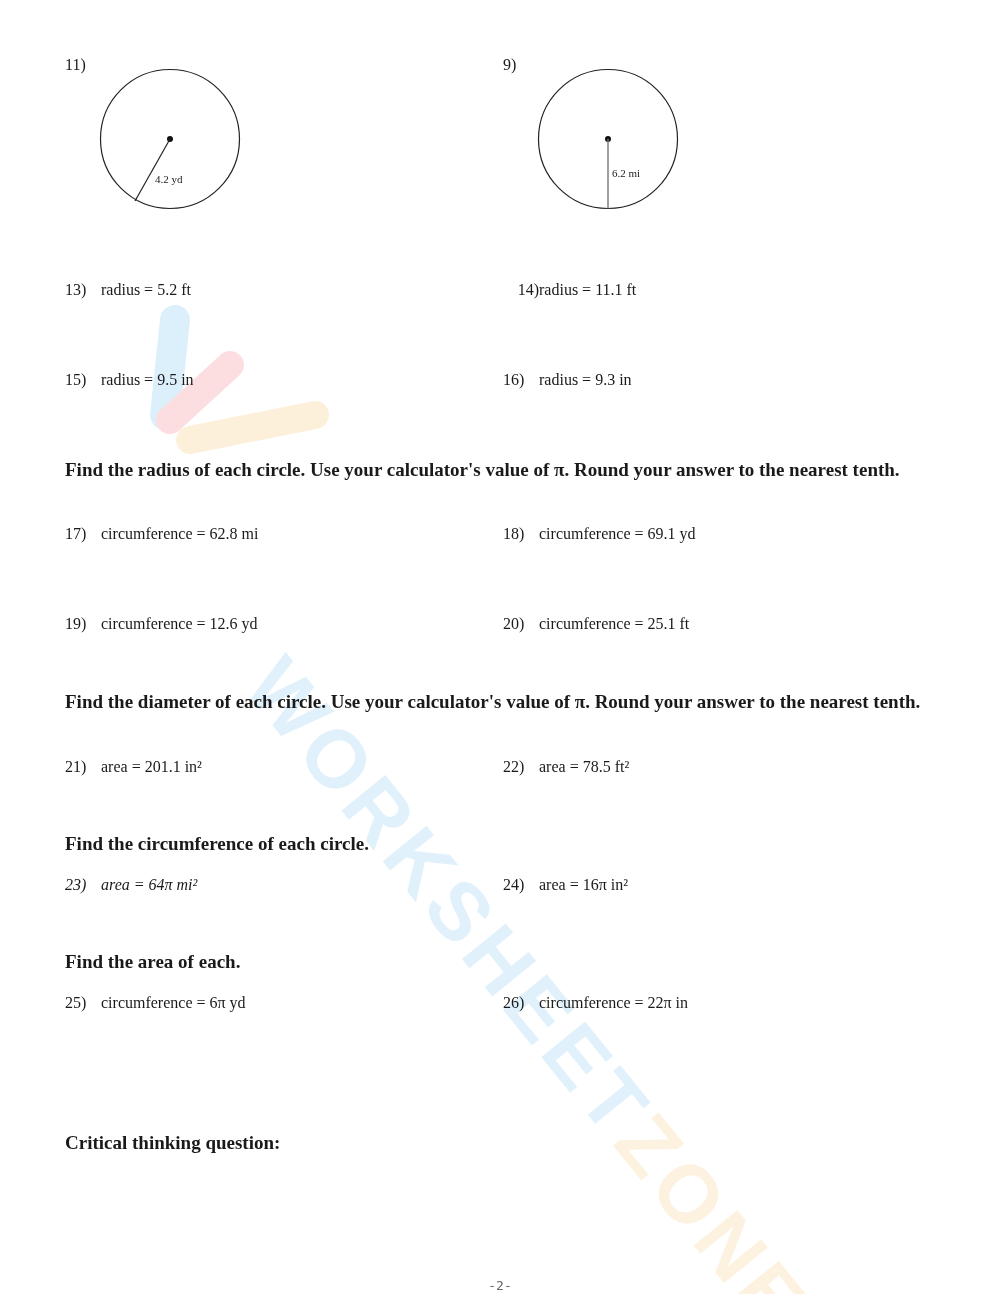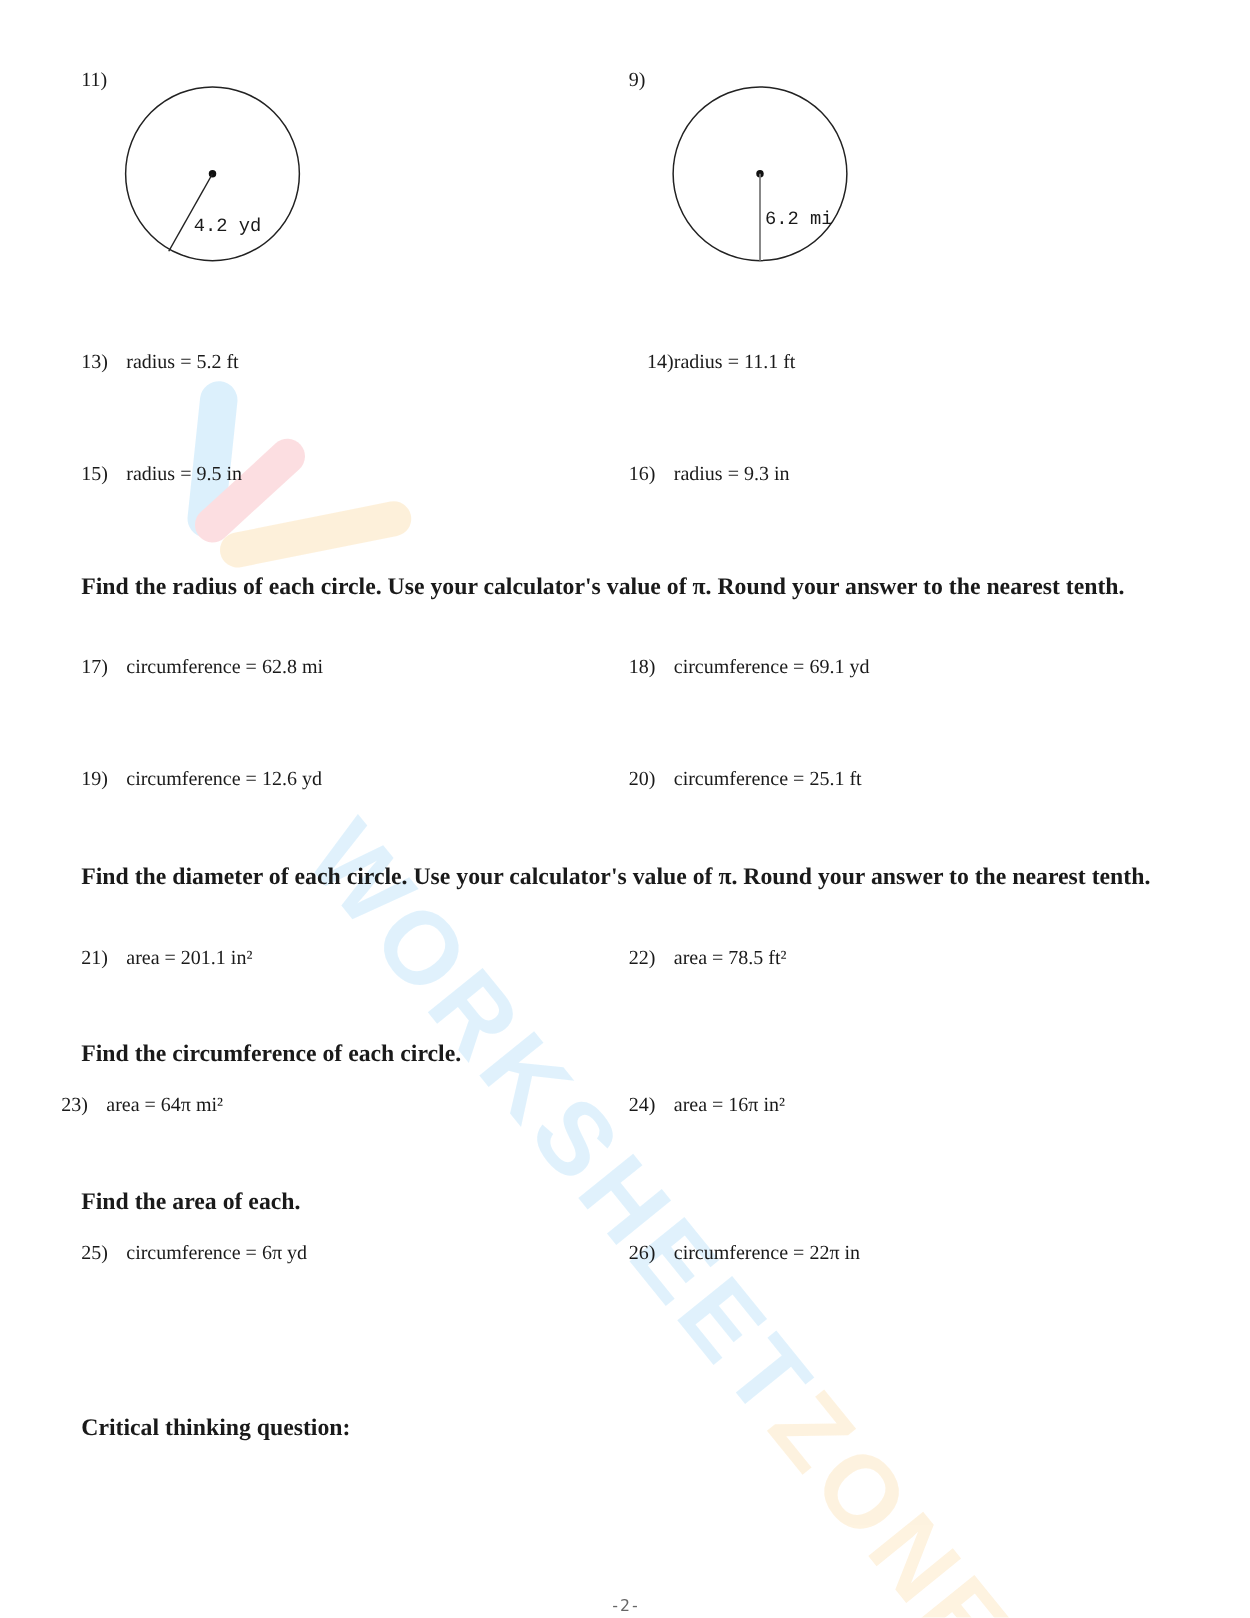--- a/index.html
+++ b/index.html
@@ -4,21 +4,21 @@
   <style>
     html, body { margin: 0; padding: 0; background: #ffffff; }
     body {
       width: 1000px; height: 1294px; position: relative; overflow: hidden;
       font-family: "Liberation Serif", "DejaVu Serif", serif; color: #1a1a1a;
     }
     .abs { position: absolute; }
     .q { font-size: 16px; line-height: 24px; white-space: nowrap; }
     .q .num { display: inline-block; width: 36px; }
     .heading { font-size: 19px; font-weight: bold; line-height: 23px; left: 65px; width: 870px; }
-    .fig-label { font-family: Liberation Mono, monospace; font-size: 15px; }
+    .fig-label { font-family: Liberation Serif, serif; font-size: 11px; }
     .page-num { font-family: "DejaVu Sans Mono", monospace; font-size: 13px; color: #666; }
     .watermark { pointer-events: none; }
     .wm-text {
       font-family: "Liberation Sans", "DejaVu Sans", sans-serif; font-weight: bold;
       font-size: 82px; letter-spacing: 6px; white-space: nowrap;
     }
   </style>
 </head>
 <body>
 
@@ -82,21 +82,21 @@
 
 <div class="abs heading" style="top:690px;">Find the diameter of each circle.  Use your calculator's value of π.  Round your answer to the nearest tenth.</div>
 <div class="abs q" style="left:65px;top:755px;">
   <span class="num">21)</span><span>area = 201.1 in²</span>
 </div>
 <div class="abs q" style="left:503px;top:755px;">
   <span class="num">22)</span><span>area = 78.5 ft²</span>
 </div>
 
 <div class="abs heading" style="top:832px;">Find the circumference of each circle.</div>
-<div class="abs q" style="left:49px;top:873px;">
+<div class="abs q" style="left:65px;top:873px;font-style:italic;">
   <span class="num">23)</span><span>area = 64π mi²</span>
 </div>
 <div class="abs q" style="left:503px;top:873px;">
   <span class="num">24)</span><span>area = 16π in²</span>
 </div>
 
 <div class="abs heading" style="top:950px;">Find the area of each.</div>
 <div class="abs q" style="left:65px;top:991px;">
   <span class="num">25)</span><span>circumference = 6π yd</span>
 </div>

